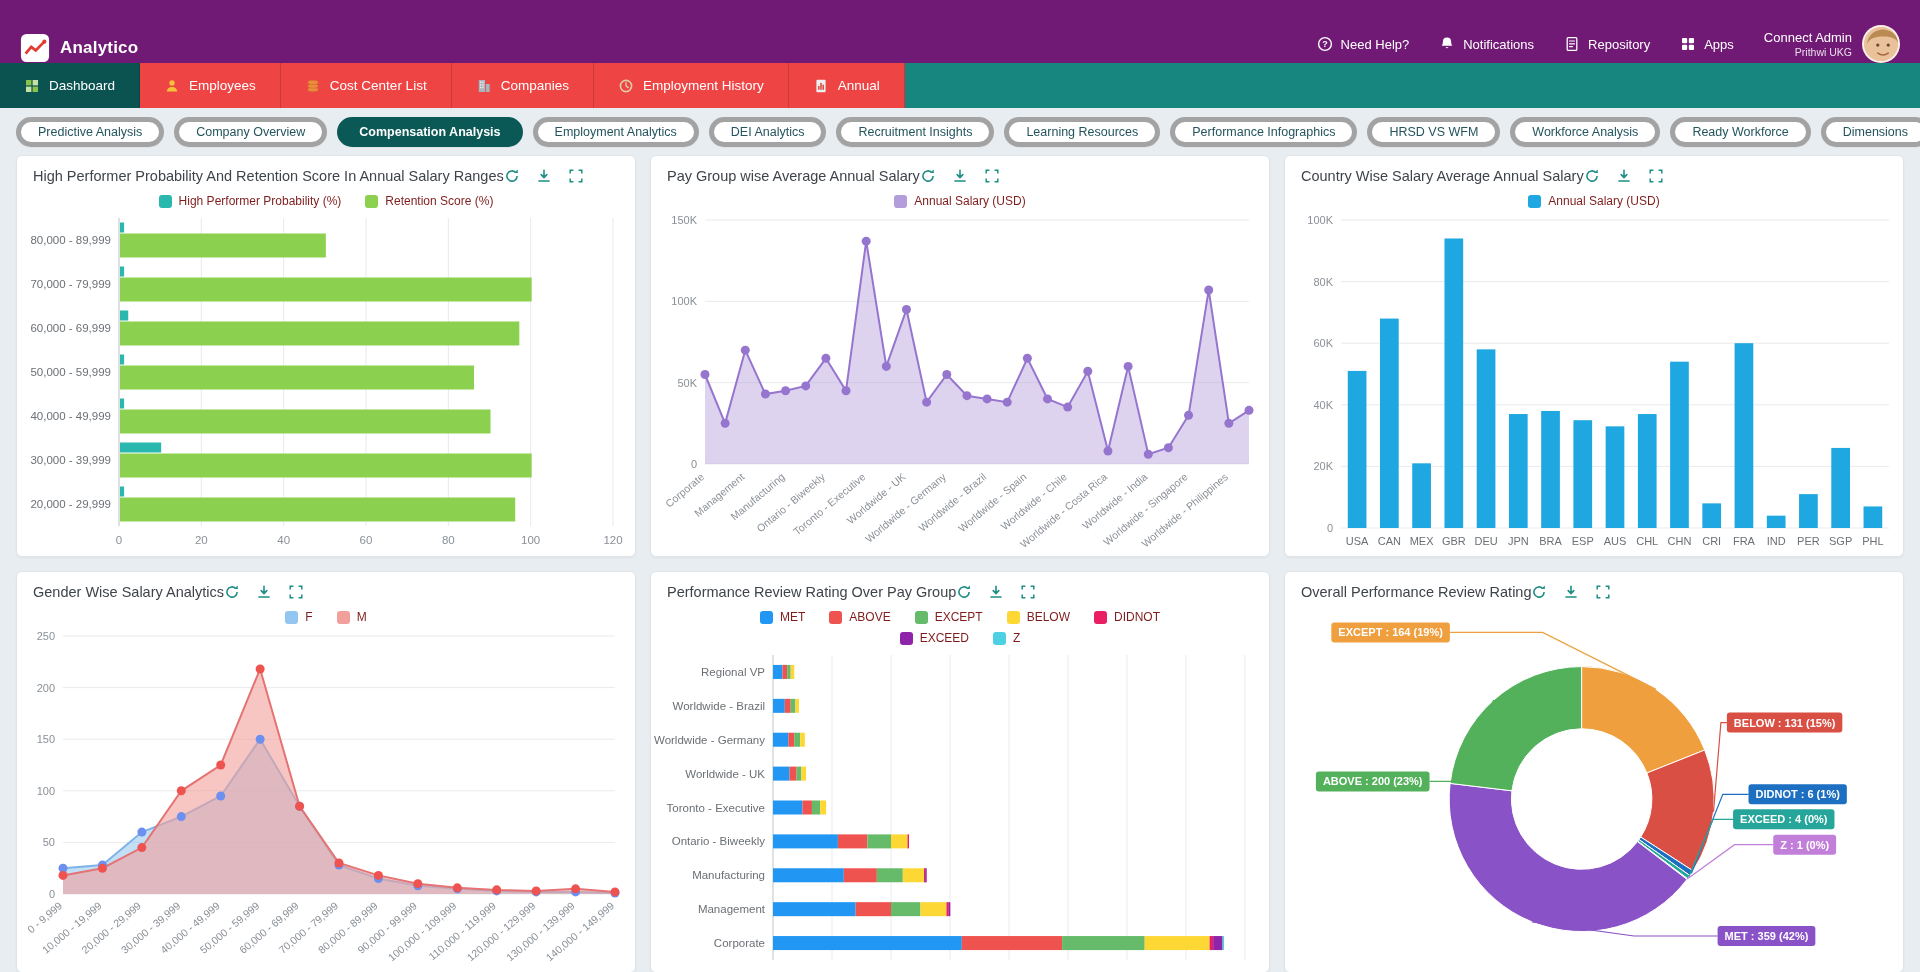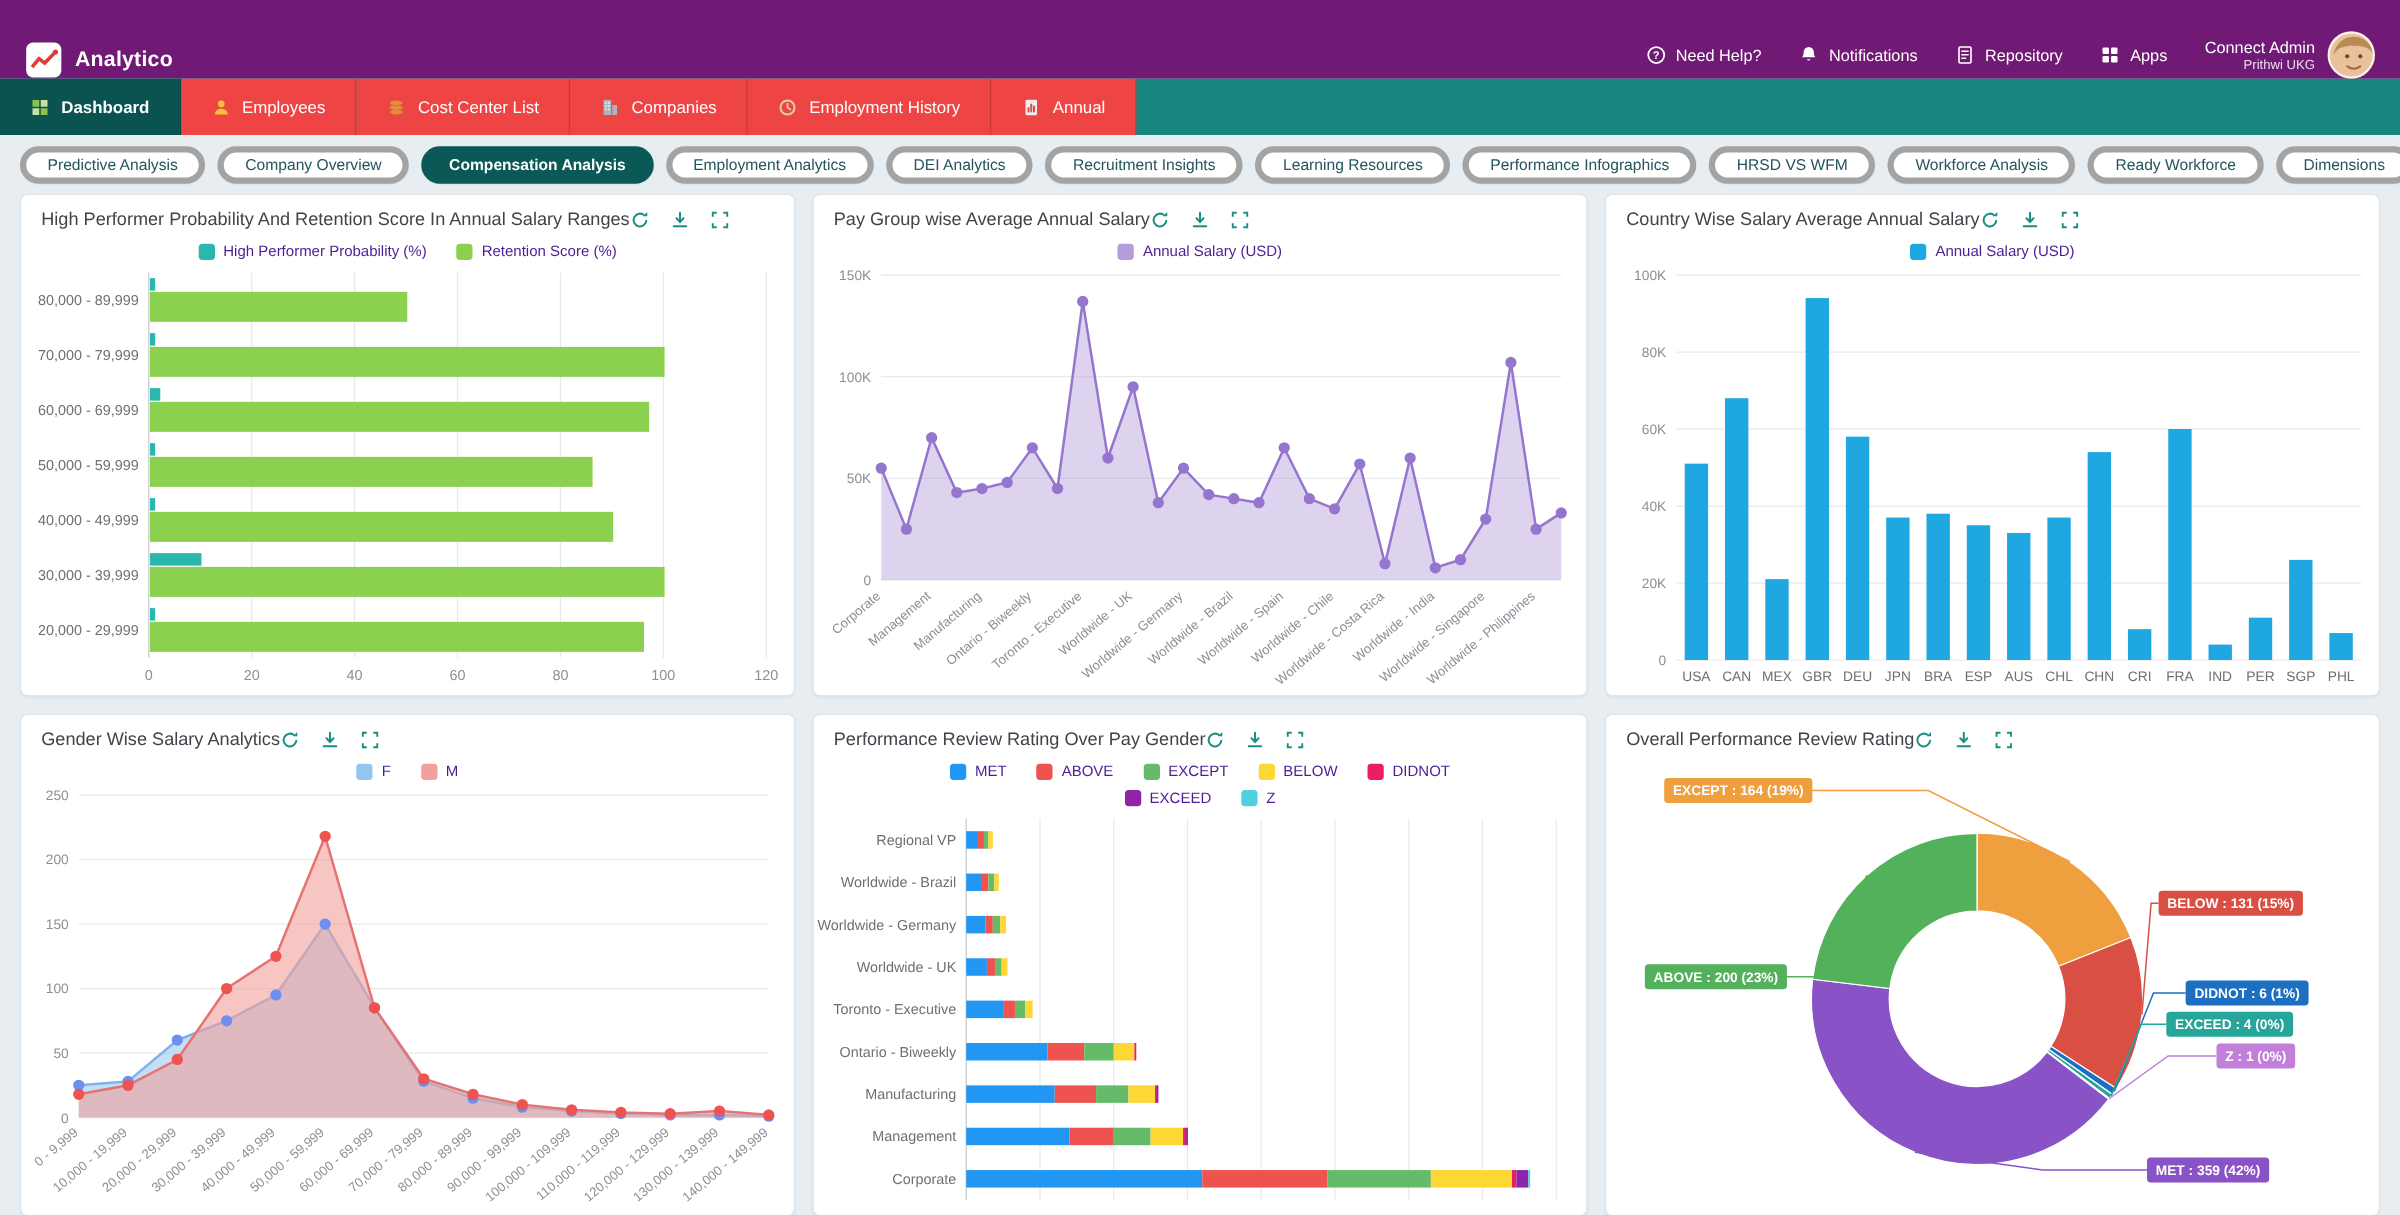--- a/index.html
+++ b/index.html
@@ -17,39 +17,39 @@
   .hicon{display:flex}
   .user-block{display:flex;align-items:center;gap:10px;cursor:pointer}
   .user-meta{text-align:right;line-height:1.2}
   .user-name{font-size:13px;font-weight:400}
   .user-org{font-size:10.5px;opacity:.85}
   .avatar{width:38px;height:38px;border-radius:50%;border:2px solid rgba(255,255,255,.75);overflow:hidden;background:#e9c29b}
 
   
   .nav{height:45px;background:#17867e;display:flex;align-items:stretch}
   .nav-tab{display:flex;align-items:center;gap:9px;padding:0 24px;color:#fff;font-size:13.5px;background:#ef4444;border-right:1px solid rgba(0,0,0,.15);cursor:pointer;white-space:nowrap}
-  .nav-tab.active{background:#0a5351;font-weight:700}
+  .nav-tab.active{background:#0a5351;font-weight:400}
   .nav-tab .ticon{display:flex}
 
   
   .pills{height:47px;display:flex;align-items:center;gap:10px;padding:0 16px;position:relative}
   .pill{height:30px;padding:0 17px;border-radius:15px;border:5px solid #a3a3a3;background:#fff;color:#24555e;font-size:12.5px;display:flex;align-items:center;cursor:pointer;white-space:nowrap;box-shadow:0 1px 1px rgba(0,0,0,.04)}
   .pill.active{background:#0b5956;border-color:#0b5956;color:#fff;font-weight:700}
   .more-btn{margin-left:auto;width:34px;height:34px;border-radius:50%;background:#fff;border:1px solid #d7dfe4;display:flex;align-items:center;justify-content:center;box-shadow:0 1px 3px rgba(0,0,0,.15);cursor:pointer;flex:0 0 auto}
 
   
   .cards{display:grid;grid-template-columns:repeat(3,1fr);gap:14px;padding:0 16px 14px}
   .card{background:#fff;border:1px solid #dfe5e9;border-radius:6px;height:402px;display:flex;flex-direction:column;overflow:hidden;box-shadow:0 1px 2px rgba(0,0,0,.05)}
   .card-head{display:flex;align-items:center;justify-content:flex-start;padding:12px 16px 4px}
   .card-title{font-size:14.5px;font-weight:500;color:#3f444a}
   .card-actions{display:flex;gap:16px;align-items:center}
   .card-actions .act{cursor:pointer;display:flex;background:none;border:none;padding:0}
   .legend{display:flex;justify-content:center;flex-wrap:wrap;column-gap:24px;row-gap:7px;padding:6px 10px 2px}
   .legend.narrow{max-width:430px;margin:0 auto}
-  .legend-item{display:flex;align-items:center;gap:7px;font-size:12px;color:#4c1d95;cursor:pointer}
+  .legend-item{display:flex;align-items:center;gap:7px;font-size:12px;color:#7f1d1d;cursor:pointer}
   .swatch{width:13px;height:13px;border-radius:3px;flex:0 0 auto}
   .chart{flex:1;position:relative;overflow:hidden}
 </style>
 </head>
 <body>
 
 <header class="header">
   <div class="brand">
     <span class="logo" id="app-logo">
         <svg width="30" height="30" viewBox="0 0 16 16" xmlns="http://www.w3.org/2000/svg">
@@ -587,21 +587,21 @@
           <text x="479.7142857142857" y="281" fill="#8a9097" font-size="10.5" text-anchor="end" transform="rotate(-40 479.7142857142857 281)">110,000 - 119,999</text>
           <text x="519.1428571428571" y="281" fill="#8a9097" font-size="10.5" text-anchor="end" transform="rotate(-40 519.1428571428571 281)">120,000 - 129,999</text>
           <text x="558.5714285714286" y="281" fill="#8a9097" font-size="10.5" text-anchor="end" transform="rotate(-40 558.5714285714286 281)">130,000 - 139,999</text>
           <text x="598" y="281" fill="#8a9097" font-size="10.5" text-anchor="end" transform="rotate(-40 598 281)">140,000 - 149,999</text>
         </svg>
       </div>
   </section>
 
   <section class="card">
     <div class="card-head">
-      <h3 class="card-title">Performance Review Rating Over Pay Gender</h3>
+      <h3 class="card-title">Performance Review Rating Over Pay Group</h3>
       <div class="card-actions">
           <button class="act">
             <span>
               <svg width="16" height="16" viewBox="0 0 16 16" xmlns="http://www.w3.org/2000/svg">
                 <path d="M13.1 8a5.1 5.1 0 1 1-1.6-3.7" fill="none" stroke="#1d8d85" stroke-width="1.6"></path>
                 <path d="M13.8 1.6v3.4h-3.4z" fill="#1d8d85"></path>
               </svg>
             </span>
           </button>
           <button class="act">

